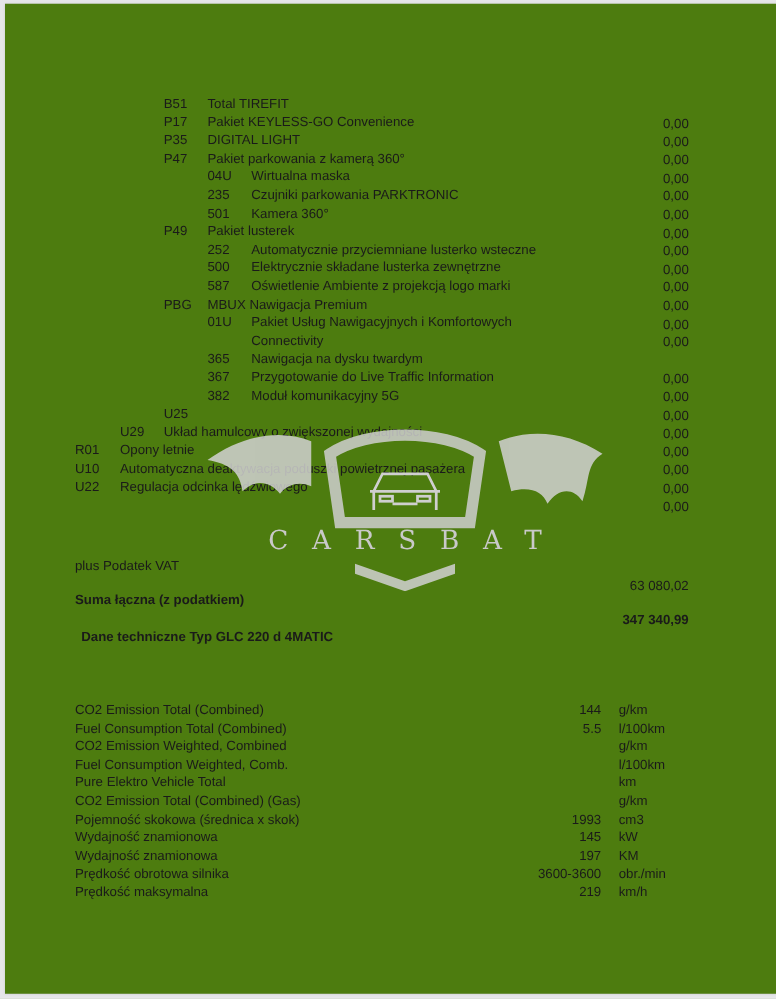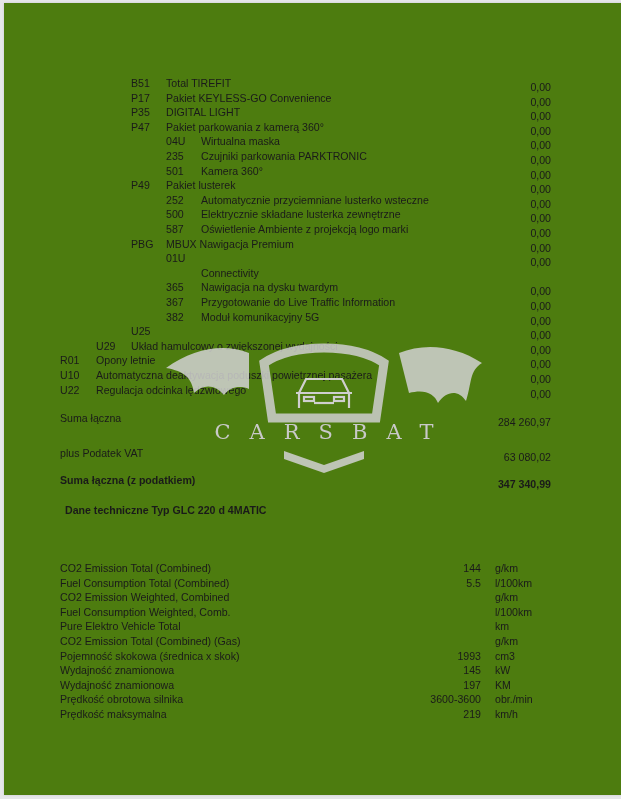--- a/index.html
+++ b/index.html
@@ -3,21 +3,21 @@
 <meta charset="utf-8">
 <style>
   html, body { margin: 0; padding: 0; background: #e6e6e9; }
   body { width: 621px; height: 799px; position: relative; overflow: hidden;
          font-family: "Liberation Sans", sans-serif; color: #1a1a1a; }
   .page { position: absolute; left: 4px; top: 3px; width: 613px; height: 792px;
           background: #4d7c0f; box-shadow: 0 0 2px #c8c8cc; padding-left: 43px; }
   .row { position: absolute; height: 15px; font-size: 10.6px; line-height: 15px; white-space: nowrap; }
   .code { position: absolute; top: 0; }
   .txt  { position: absolute; top: 0; }
-  .amt  { position: absolute; top: 4px; right: 0; text-align: center; }
+  .amt  { position: absolute; top: 16px; right: 0; text-align: center; }
   .bold { font-weight: bold; }
   .watermark { position: absolute; left: 150px; top: 320px; width: 340px; height: 150px; pointer-events: none; }
   .wm-text { position: absolute; left: 0; top: 97px; width: 340px; text-align: center;
              font-family: "DejaVu Serif", serif; font-size: 21px; letter-spacing: 19px;
              color: #c9c9c9; padding-left: 19px; box-sizing: border-box; }
 </style>
 </head>
 <body>
 
 <div class="page">
@@ -78,20 +78,21 @@
         <span class="txt" style="left: 197px;">Oświetlenie Ambiente z projekcją logo marki</span>
         <span class="amt">0,00</span>
       </div>
       <div class="row" style="left: 0px; top: 233.6px; width: 547px; height: 15px;">
         <span class="code" style="left: 127px;">PBG</span>
         <span class="txt" style="left: 162px;">MBUX Nawigacja Premium</span>
         <span class="amt">0,00</span>
       </div>
       <div class="row" style="left: 0px; top: 248.2px; width: 547px; height: 30px;">
         <span class="code" style="left: 162px;">01U</span>
+        <span class="txt" style="left: 197px;">Pakiet Usług Nawigacyjnych i Komfortowych</span>
         <span class="amt">0,00</span>
         <span class="txt" style="left: 197px; top: 14.6px;">Connectivity</span>
       </div>
       <div class="row" style="left: 0px; top: 277.4px; width: 547px; height: 15px;">
         <span class="code" style="left: 162px;">365</span>
         <span class="txt" style="left: 197px;">Nawigacja na dysku twardym</span>
         <span class="amt">0,00</span>
       </div>
       <div class="row" style="left: 0px; top: 292px; width: 547px; height: 15px;">
         <span class="code" style="left: 162px;">367</span>
@@ -146,24 +147,20 @@
         <path d="M145 85 L145 70 L152 56 L188 56 L195 70 L195 85"></path>
         <path d="M142 70 L198 70"></path>
         <rect x="150" y="74" width="10" height="4"></rect>
         <rect x="180" y="74" width="10" height="4"></rect>
         <path d="M160 80 L180 80"></path>
       </g>
     </svg>
     <div class="wm-text">CARSBAT</div>
   </div>
 
-  <div class="row" style="left:56px; top:408px; width:491px;">
-    <span class="txt" style="left:0">Suma łączna</span>
-    <span class="amt">284 260,97</span>
-  </div>
   <div class="row" style="left:56px; top:443px; width:491px;">
     <span class="txt" style="left:0">plus Podatek VAT</span>
     <span class="amt">63 080,02</span>
   </div>
   <div class="row bold" style="left:56px; top:470px; width:491px;">
     <span class="txt" style="left:0">Suma łączna (z podatkiem)</span>
     <span class="amt">347 340,99</span>
   </div>
 
   <div class="row bold" style="left:61px; top:500px;">

